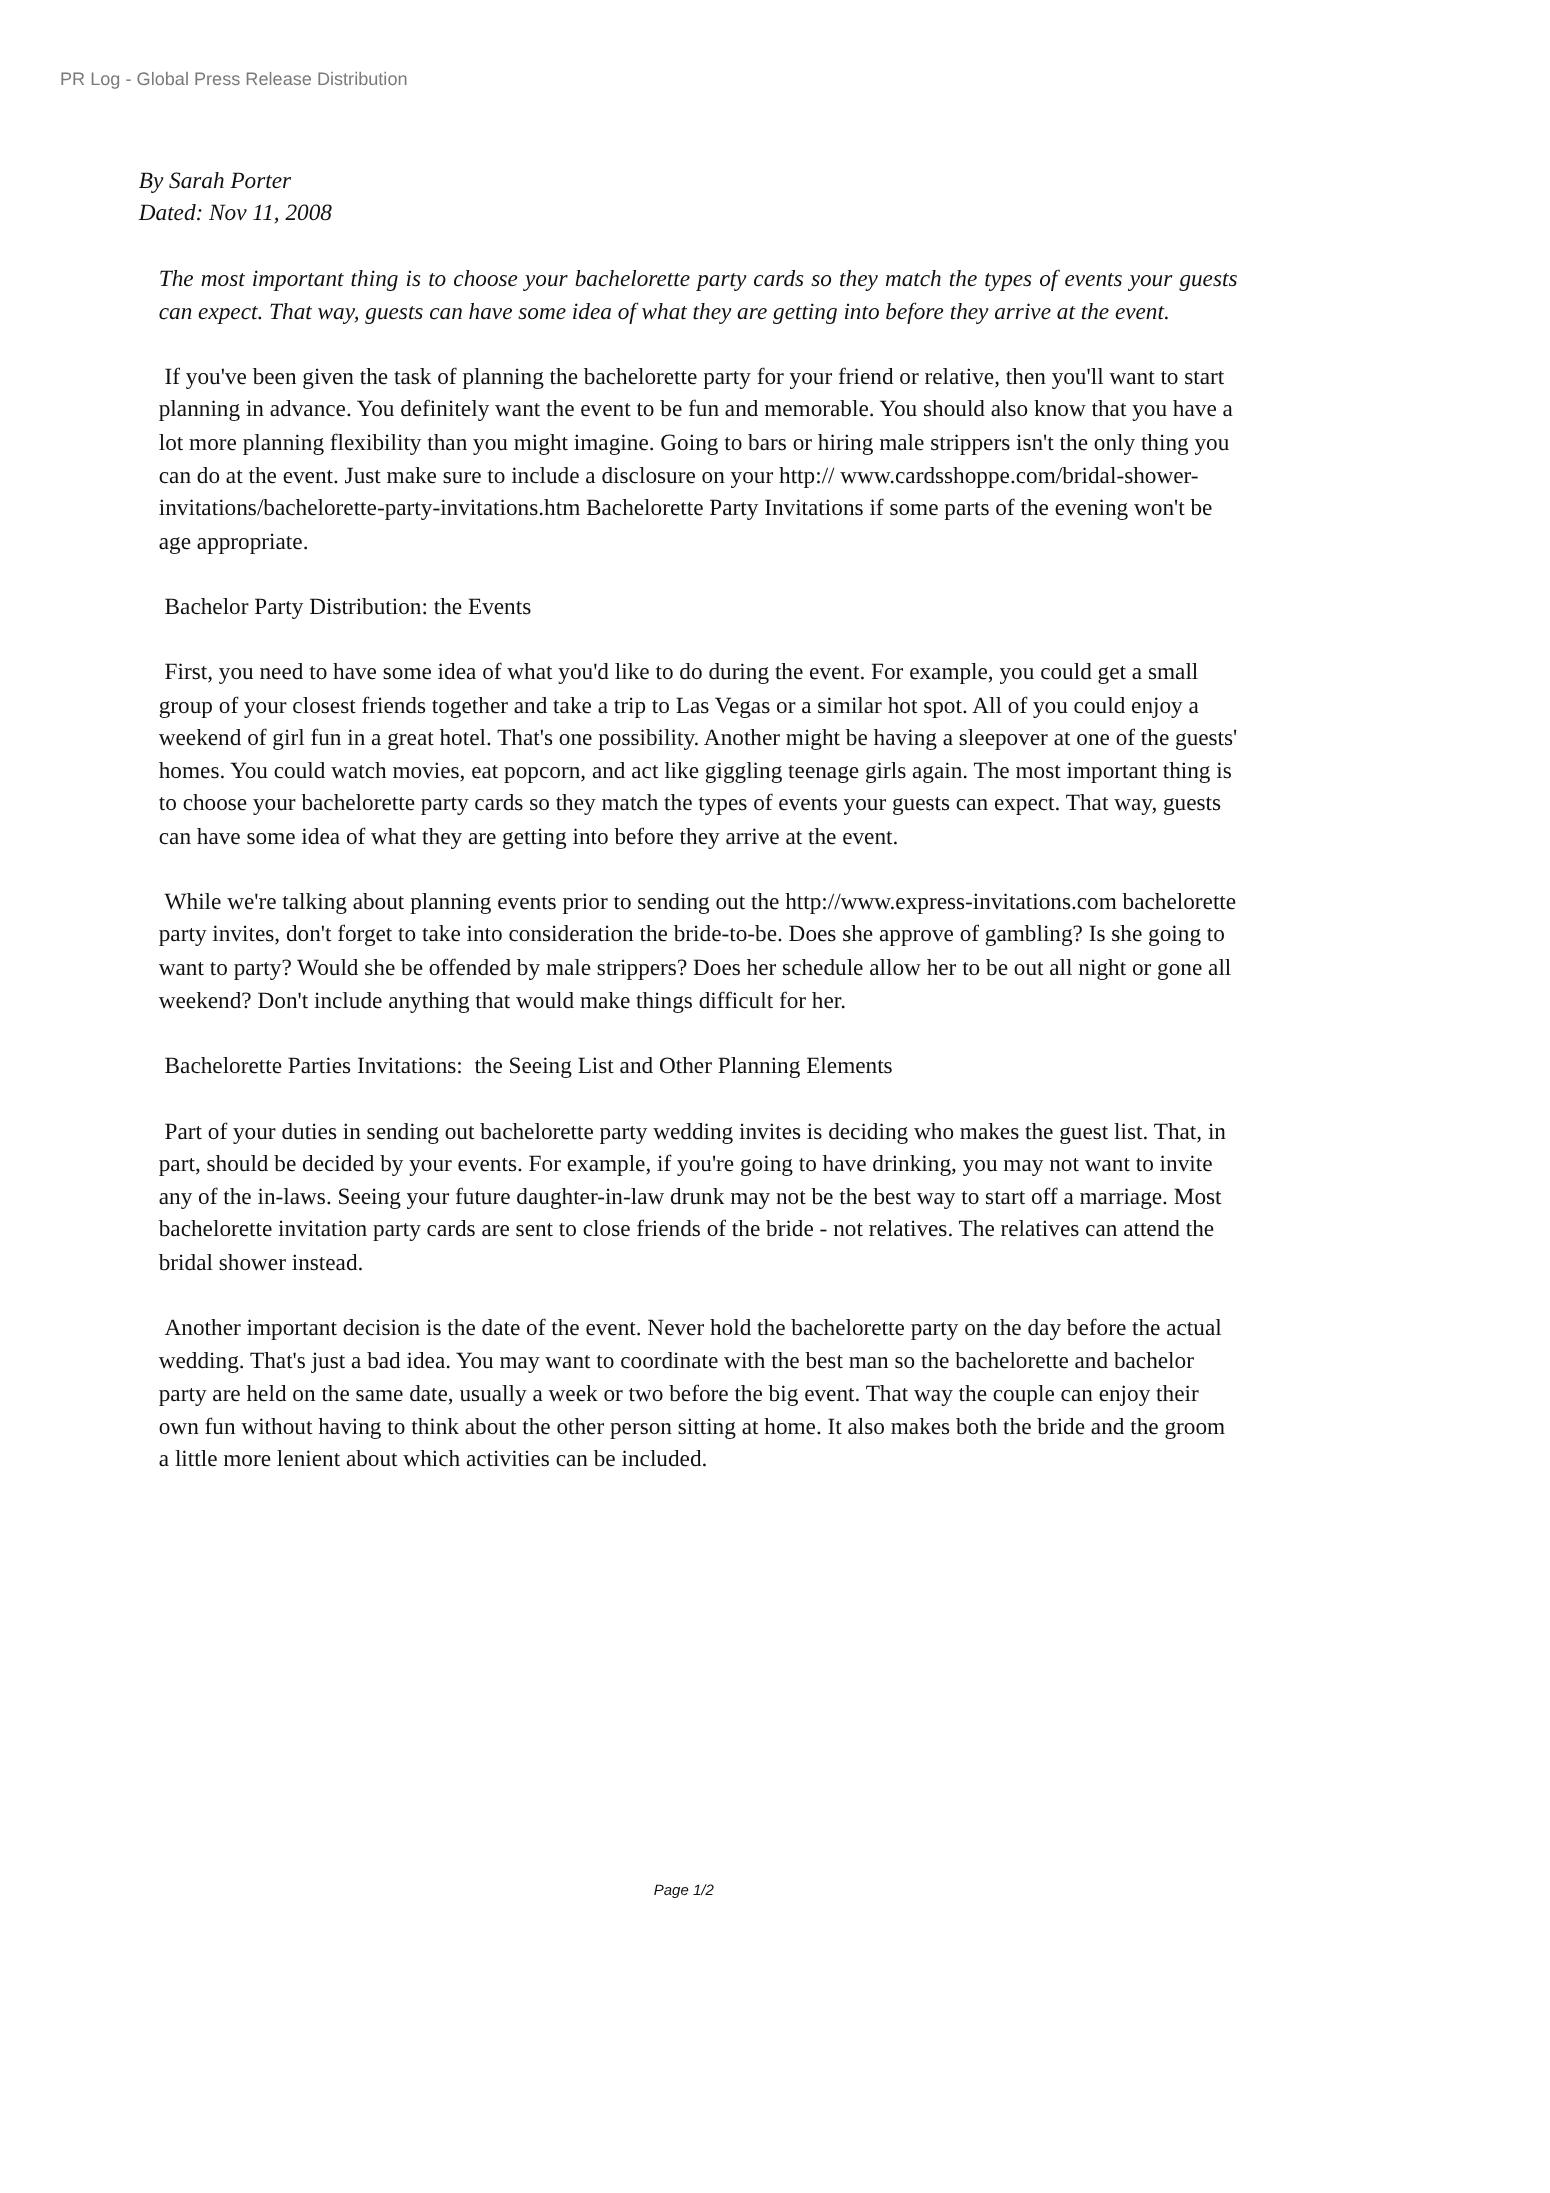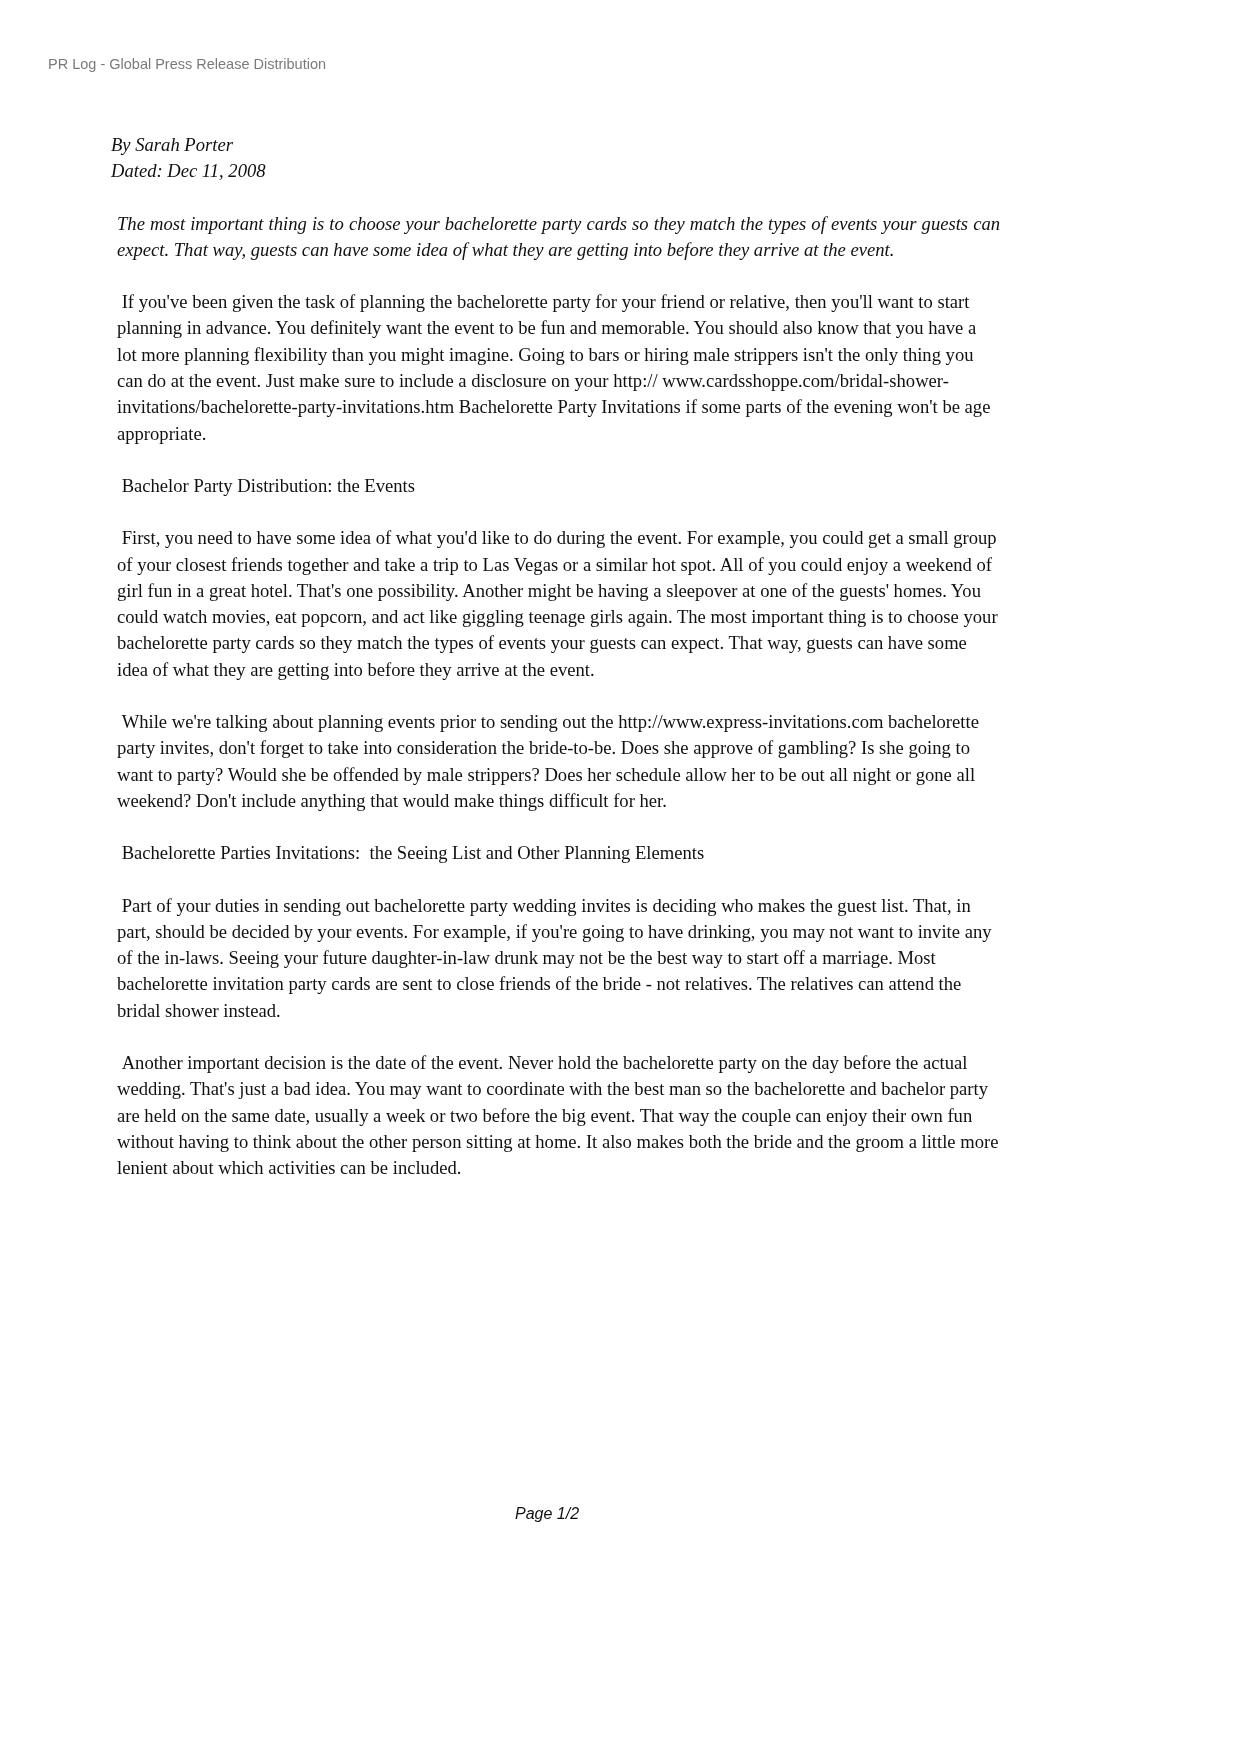--- a/index.html
+++ b/index.html
@@ -12,35 +12,35 @@
       position: absolute; left: 111px; top: 132px; width: 895px;
       font-family: "Liberation Serif", serif; color: #111;
       font-size: 18.6px; line-height: 26.3px;
     }
     .title {
       text-align: center; font-weight: bold; font-size: 21px;
       margin: 0 0 30px 0; padding-left: 30px; line-height: 28px;
     }
     .byline, .dated { font-style: italic; }
     .abstract { font-style: italic; margin-top: 26px; text-align: justify; }
-    p { margin: 6px; }
+    p { margin: 16px; }
     .para { margin-top: 26px; }
     .footer {
       position: absolute; left: 0; width: 1094px; top: 1505px; text-align: center;
-      font-family: "Liberation Sans", sans-serif; font-style: italic; font-size: 16px; color: #111;
+      font-family: "Liberation Sans", sans-serif; font-style: italic; font-size: 12px; color: #111;
     }
   </style>
 </head>
 <body>
 
 <div class="header">PR Log - Global Press Release Distribution</div>
 
 <div class="content">
   <div class="byline">By Sarah Porter</div>
-  <div class="dated">Dated: Dec 11, 2008</div>
+  <div class="dated">Dated: Nov 11, 2008</div>
   <p class="abstract">The most important thing is to choose your bachelorette party cards so they match the types of events your guests can expect. That way, guests can have some idea of what they are getting into before they arrive at the event.</p>
   <p class="para" style="white-space:pre-wrap"> If you've been given the task of planning the bachelorette party for your friend or relative, then you'll want to start planning in advance. You definitely want the event to be fun and memorable. You should also know that you have a lot more planning flexibility than you might imagine. Going to bars or hiring male strippers isn't the only thing you can do at the event. Just make sure to include a disclosure on your http:// www.cardsshoppe.com/bridal-shower-invitations/bachelorette-party-invitations.htm Bachelorette Party Invitations if some parts of the evening won't be age appropriate.</p>
   <p class="para" style="white-space:pre-wrap"> Bachelor Party Distribution: the Events</p>
   <p class="para" style="white-space:pre-wrap"> First, you need to have some idea of what you'd like to do during the event. For example, you could get a small group of your closest friends together and take a trip to Las Vegas or a similar hot spot. All of you could enjoy a weekend of girl fun in a great hotel. That's one possibility. Another might be having a sleepover at one of the guests' homes. You could watch movies, eat popcorn, and act like giggling teenage girls again. The most important thing is to choose your bachelorette party cards so they match the types of events your guests can expect. That way, guests can have some idea of what they are getting into before they arrive at the event.</p>
   <p class="para" style="white-space:pre-wrap"> While we're talking about planning events prior to sending out the http://www.express-invitations.com bachelorette party invites, don't forget to take into consideration the bride-to-be. Does she approve of gambling? Is she going to want to party? Would she be offended by male strippers? Does her schedule allow her to be out all night or gone all weekend? Don't include anything that would make things difficult for her.</p>
   <p class="para" style="white-space:pre-wrap"> Bachelorette Parties Invitations:  the Seeing List and Other Planning Elements</p>
   <p class="para" style="white-space:pre-wrap"> Part of your duties in sending out bachelorette party wedding invites is deciding who makes the guest list. That, in part, should be decided by your events. For example, if you're going to have drinking, you may not want to invite any of the in-laws. Seeing your future daughter-in-law drunk may not be the best way to start off a marriage. Most bachelorette invitation party cards are sent to close friends of the bride - not relatives. The relatives can attend the bridal shower instead.</p>
   <p class="para" style="white-space:pre-wrap"> Another important decision is the date of the event. Never hold the bachelorette party on the day before the actual wedding. That's just a bad idea. You may want to coordinate with the best man so the bachelorette and bachelor party are held on the same date, usually a week or two before the big event. That way the couple can enjoy their own fun without having to think about the other person sitting at home. It also makes both the bride and the groom a little more lenient about which activities can be included.</p>
 </div>
 

